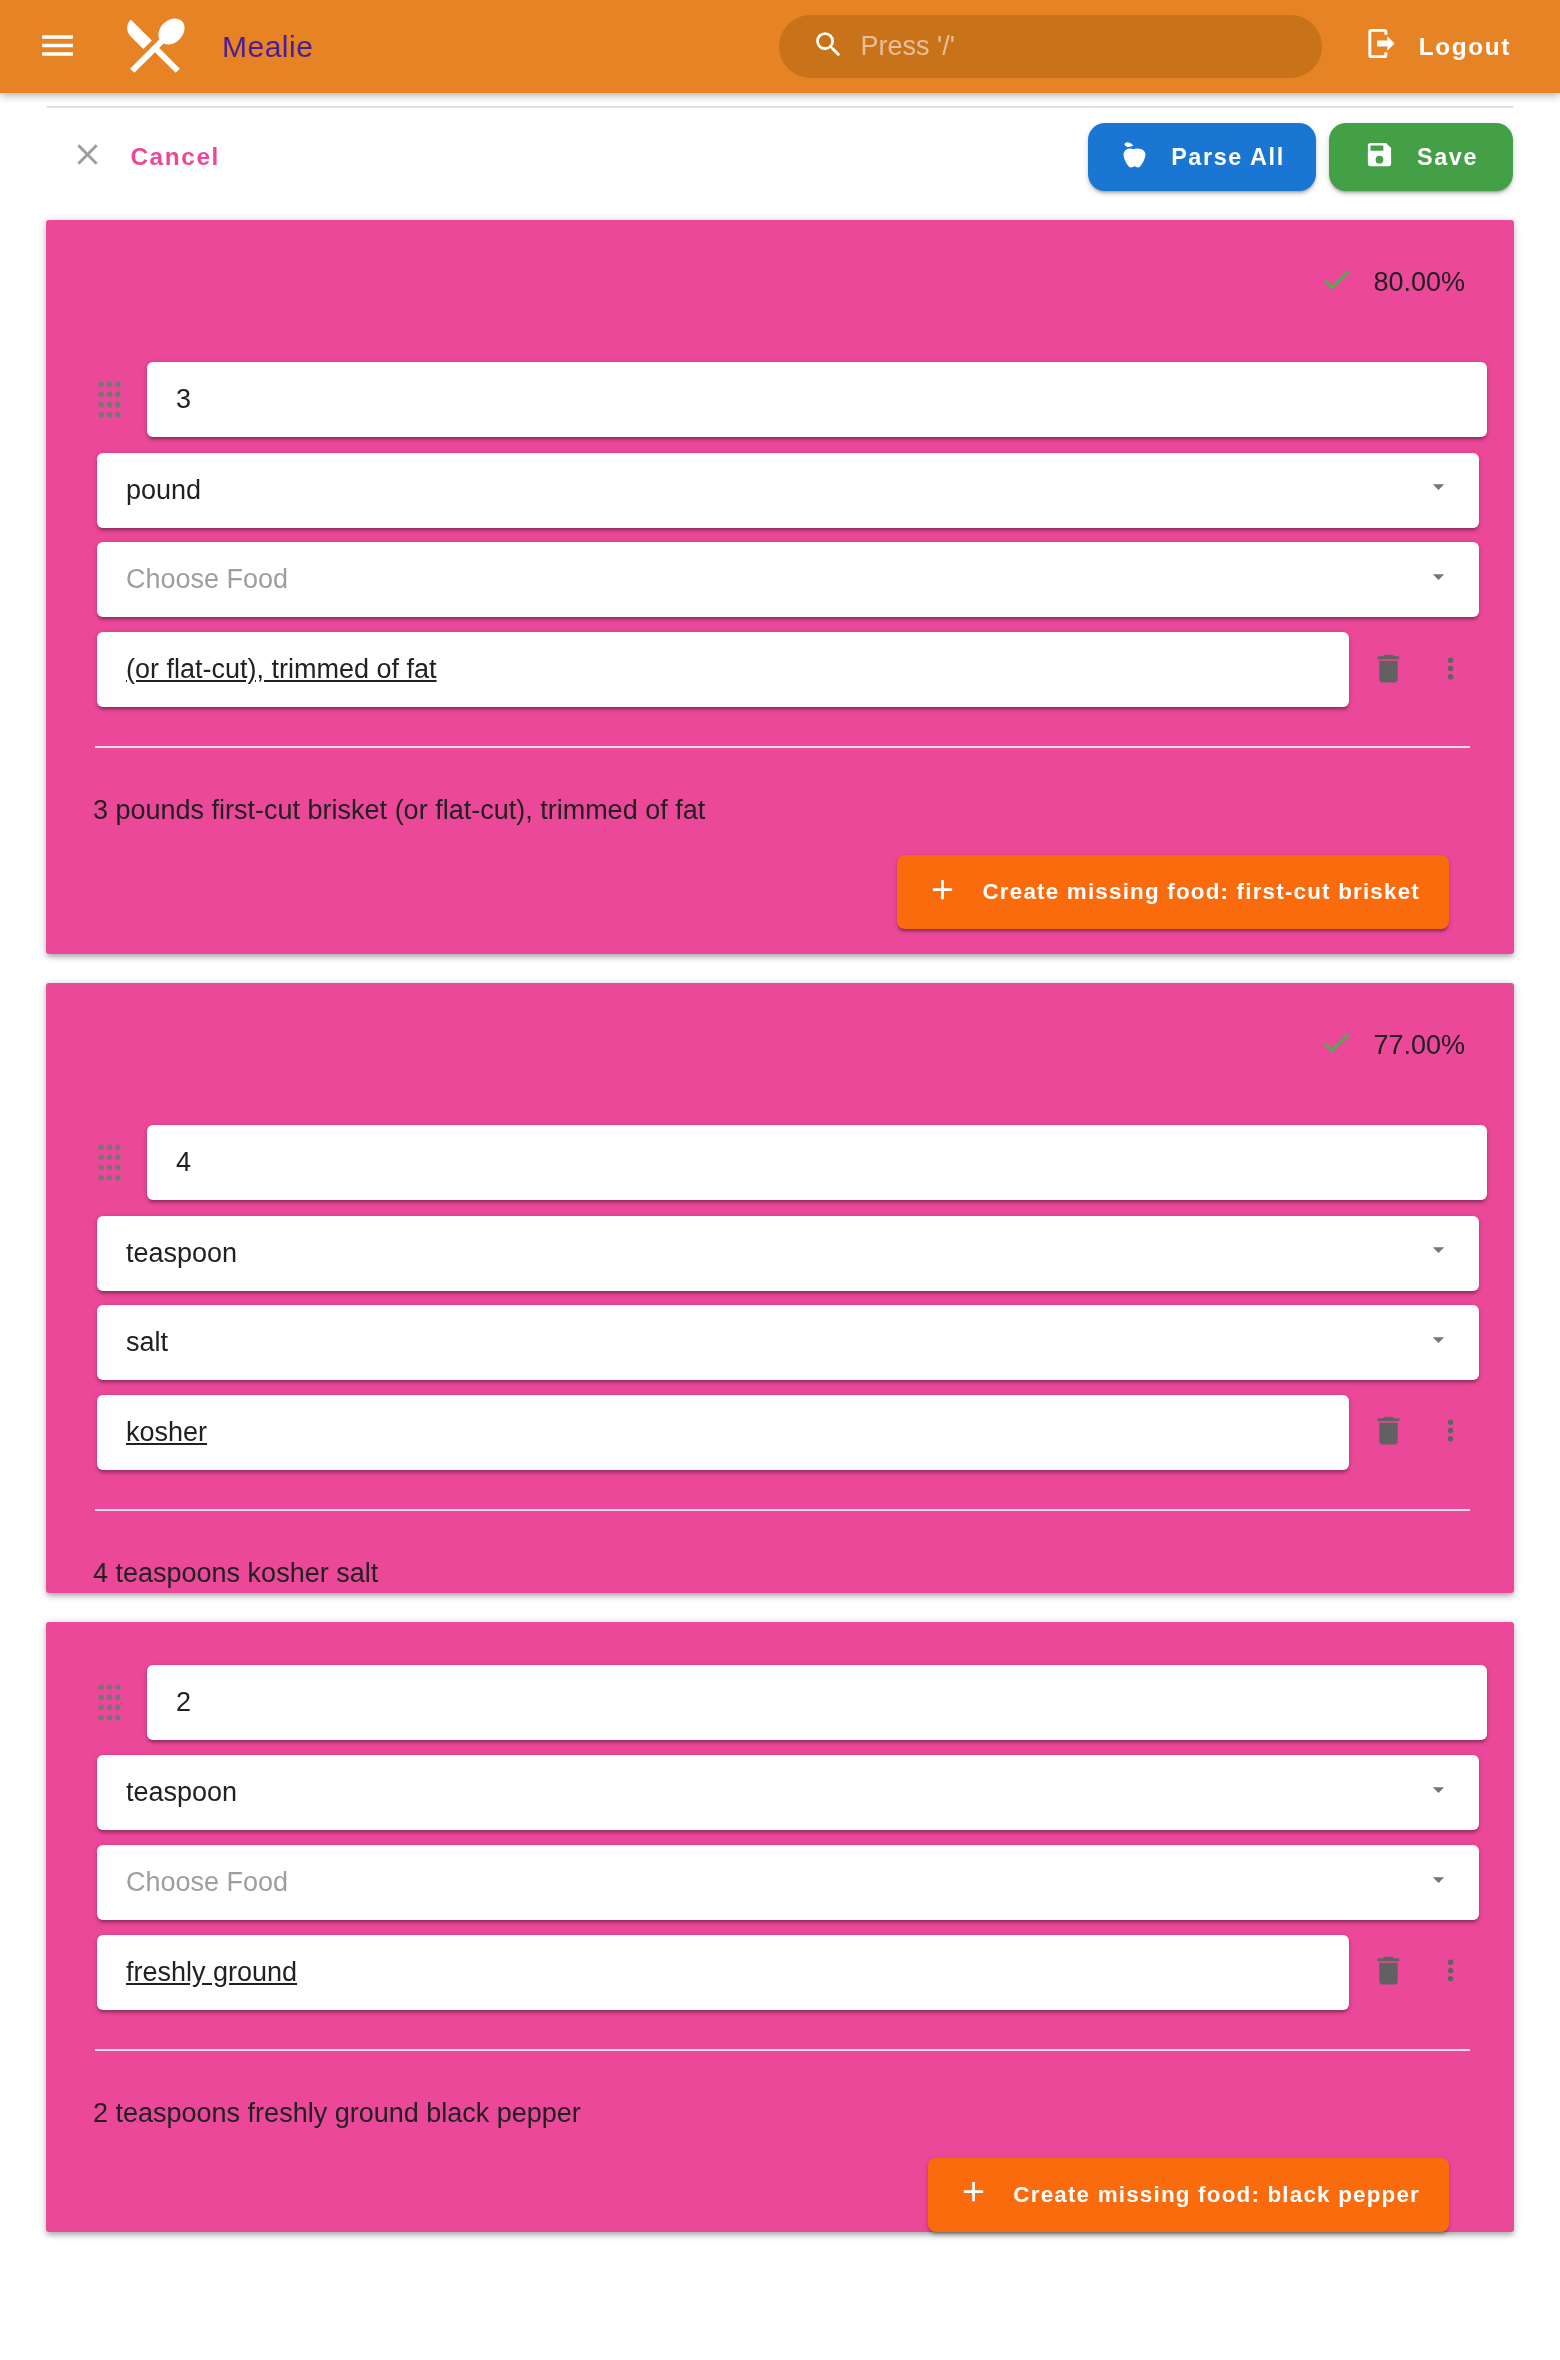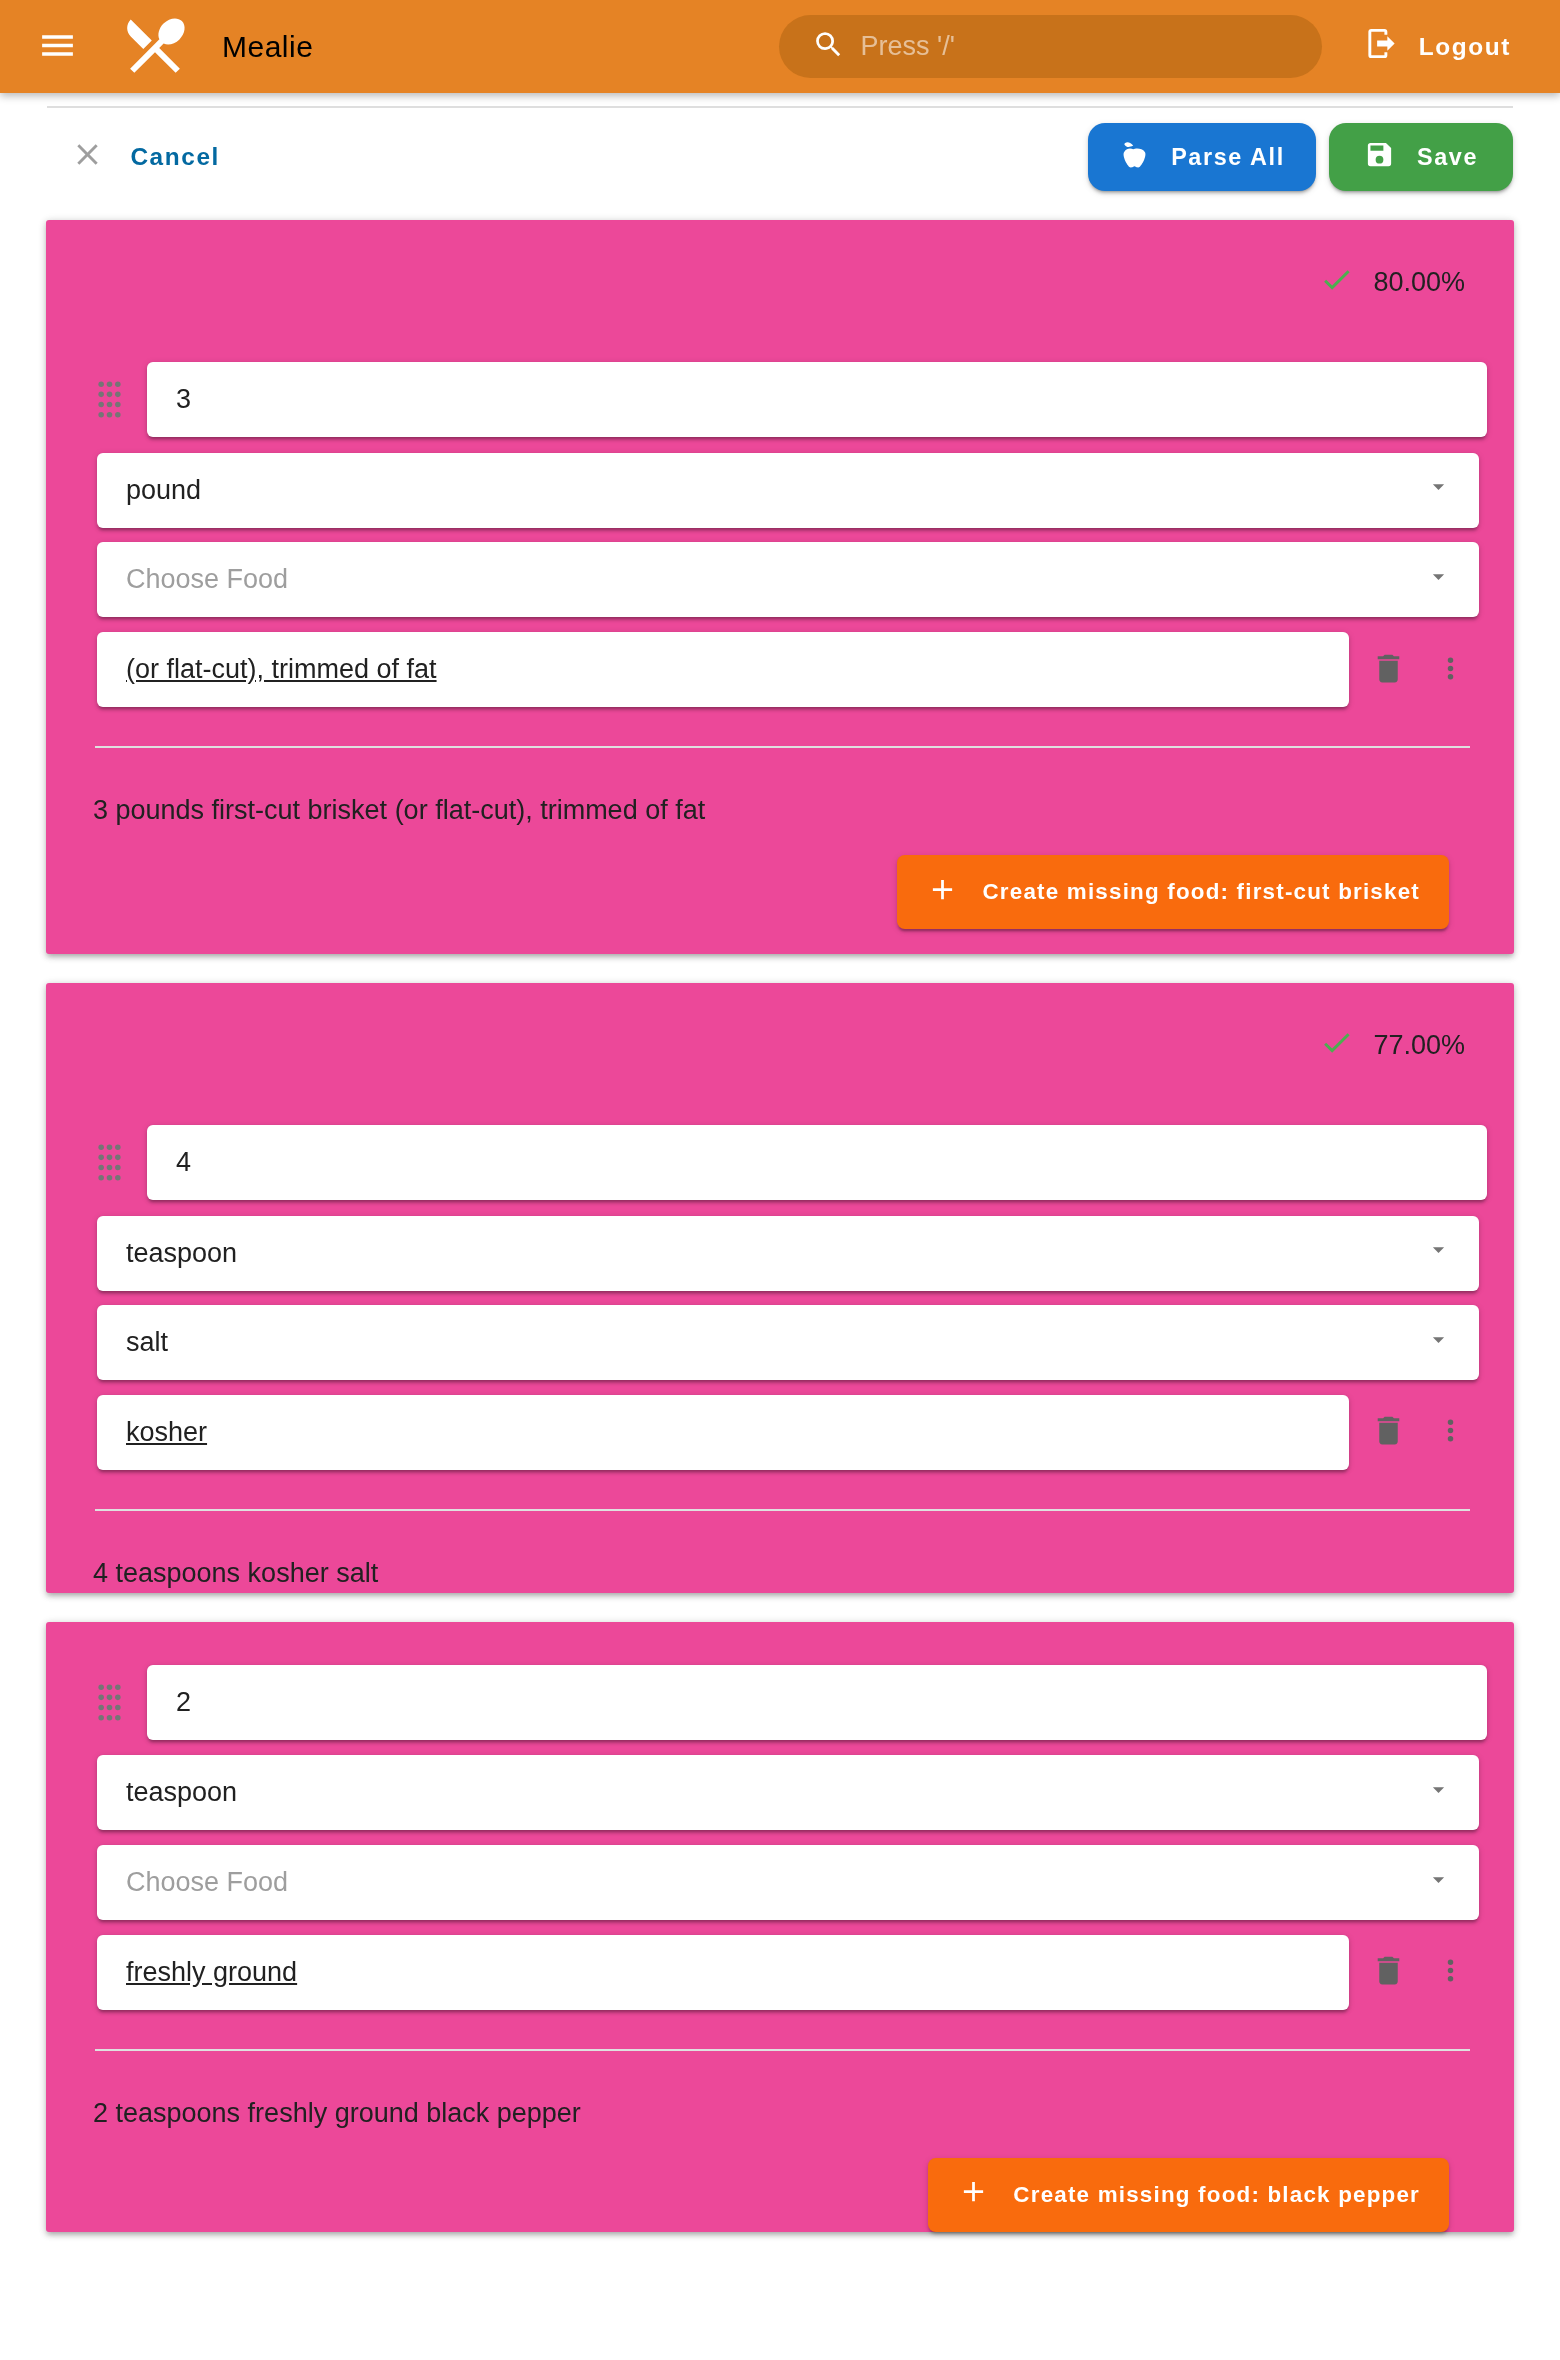--- a/index.html
+++ b/index.html
@@ -8,33 +8,33 @@
     font-family:"Liberation Sans","DejaVu Sans",sans-serif;color:#212121;
     -webkit-font-smoothing:antialiased;
   }
   
   .appbar{
     height:93px;background:#E58325;display:flex;align-items:center;
     padding:0 43px 0 37px;box-shadow:0 2.9px 7.8px rgba(0,0,0,.28);position:relative;z-index:5;
   }
   .iconbtn{background:none;border:none;padding:0;cursor:pointer;display:flex;align-items:center;}
   .appbar .logo{margin-left:41px;display:flex;align-items:center;}
-  .appbar .title{margin-left:31px;font-size:30px;font-weight:500;color:#000000;letter-spacing:0.5px;}
+  .appbar .title{margin-left:31px;font-size:30px;font-weight:500;color:#4c1d95;letter-spacing:0.5px;}
   .search{
     position:absolute;left:779px;top:14.6px;width:543px;height:63px;border-radius:32px;
     background:#C8721A;display:flex;align-items:center;padding:0 0 0 33px;box-sizing:border-box;cursor:text;
   }
   .search .ph{margin-left:15.6px;font-size:27px;color:rgba(255,255,255,.55);}
   .logoutbtn{margin-left:auto;display:flex;align-items:center;gap:19.5px;background:none;border:none;cursor:pointer;}
   .logoutbtn span{color:#fff;font-size:24.4px;font-weight:700;letter-spacing:1.6px;}
   
   .top-divider{height:2px;background:#DEDEDE;margin:12.7px 47px 0 47px;}
   .toolbar{margin:15.6px 47px 0 47px;height:68px;display:flex;align-items:center;}
   .cancelbtn{display:flex;align-items:center;gap:25px;background:none;border:none;cursor:pointer;padding:0 0 0 23.4px;}
-  .cancelbtn span{color:#0369a1;font-size:24.4px;font-weight:700;letter-spacing:1.6px;}
+  .cancelbtn span{color:#ec4899;font-size:24.4px;font-weight:700;letter-spacing:1.6px;}
   .btn{
     height:68px;border:none;border-radius:17px;display:flex;align-items:center;gap:21.5px;
     padding:0 31px;cursor:pointer;color:#fff;font-size:23.4px;font-weight:700;letter-spacing:1.6px;
     box-shadow:0 3.9px 2px -2.9px rgba(0,0,0,.2),0 2.9px 2.9px 0 rgba(0,0,0,.14),0 2px 7.8px 0 rgba(0,0,0,.12);
     font-family:inherit;
   }
   .btn-parse{background:#1976D2;margin-left:auto;}
   .btn-save{background:#43A047;margin-left:13.7px;padding:4px 35px;}
   
   .card{

